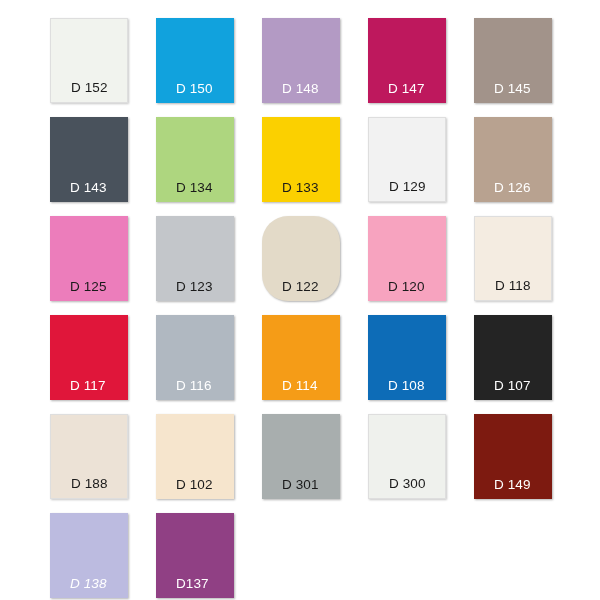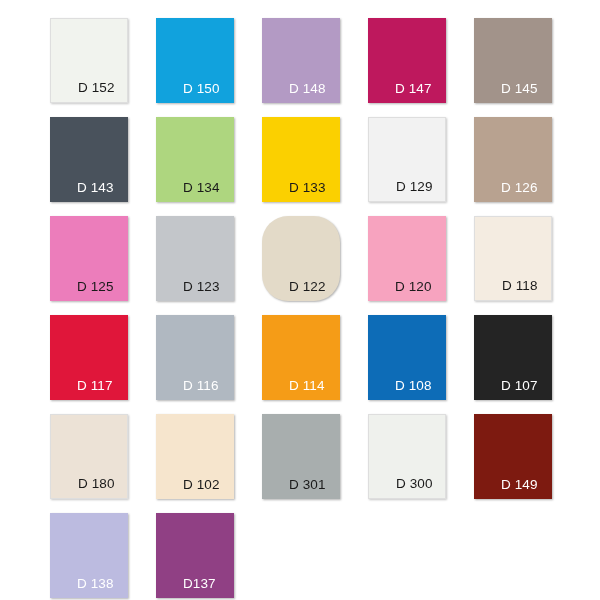--- a/index.html
+++ b/index.html
@@ -41,21 +41,21 @@
   }
 
   
   .swatch.light-edge {
     box-shadow: 1px 1px 2px rgba(0, 0, 0, 0.22);
     border: 1px solid #dedede;
   }
 
   .swatch-label {
     position: absolute;
-    left: 27px;
+    left: 20px;
     bottom: 7px;
     font-size: 13.5px;
     line-height: 15px;
     letter-spacing: 0.1px;
     white-space: nowrap;
     font-family: "Liberation Sans", sans-serif;
   }
 
   .swatch-label.on-dark {
     color: #ffffff;
@@ -131,36 +131,36 @@
       </div>
       <div class="swatch" style="background: rgb(13, 108, 183);">
         <span class="swatch-label on-dark">D 108</span>
       </div>
       <div class="swatch" style="background: rgb(36, 36, 36);">
         <span class="swatch-label on-dark">D 107</span>
       </div>
     </div>
     <div class="swatch-row">
       <div class="swatch light-edge" style="background: rgb(236, 226, 214);">
-        <span class="swatch-label on-light">D 180</span>
+        <span class="swatch-label on-light">D 188</span>
       </div>
       <div class="swatch" style="background: rgb(246, 229, 205);">
         <span class="swatch-label on-light">D 102</span>
       </div>
       <div class="swatch" style="background: rgb(168, 174, 174); text-align: right;">
         <span class="swatch-label on-light">D 301</span>
       </div>
       <div class="swatch light-edge" style="background: rgb(239, 241, 237);">
         <span class="swatch-label on-light">D 300</span>
       </div>
       <div class="swatch" style="background: rgb(125, 26, 16);">
         <span class="swatch-label on-dark">D 149</span>
       </div>
     </div>
     <div class="swatch-row">
-      <div class="swatch" style="background: rgb(188, 187, 224);">
+      <div class="swatch" style="background: rgb(188, 187, 224); font-style: italic;">
         <span class="swatch-label on-dark">D 138</span>
       </div>
       <div class="swatch" style="background: rgb(144, 64, 132);">
         <span class="swatch-label on-dark">D137</span>
       </div>
     </div>
   </div>
 
 </body></html>

